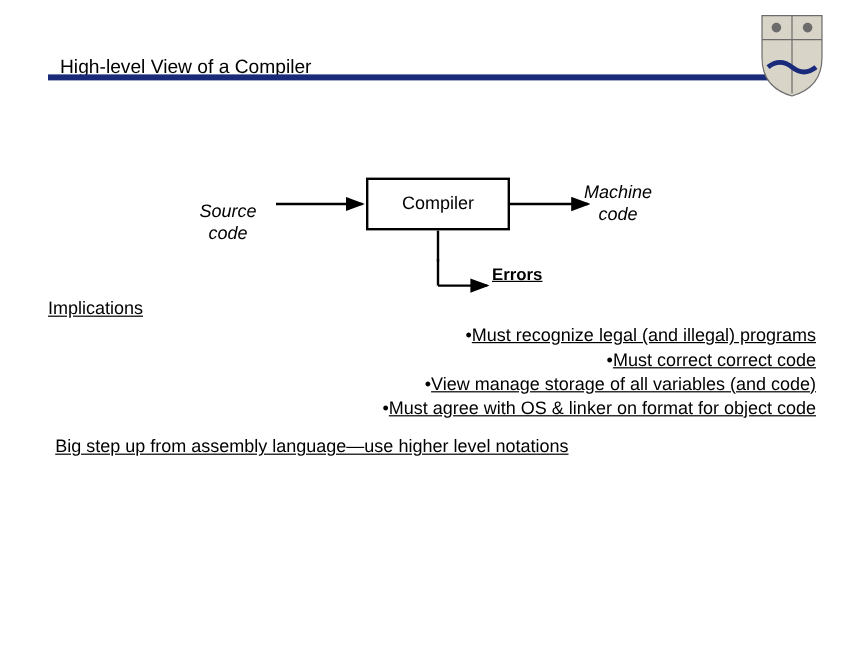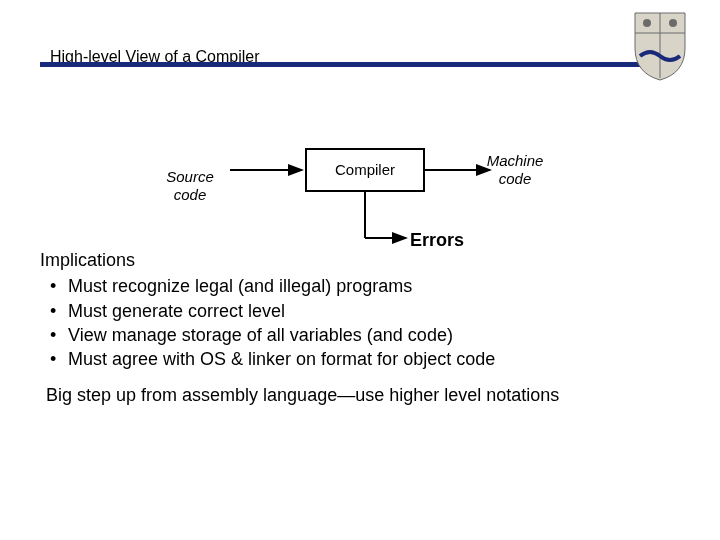--- a/index.html
+++ b/index.html
@@ -67,44 +67,47 @@
     box-sizing: border-box;
     text-align: center;
     line-height: 40px;
     font-size: 15px;
     font-weight: normal;
     background: #fff;
   }
   .errors-label {
     position: absolute;
     left: 280px;
-    top: 90px;
-    font-size: 18px;
+    top: 80px;
+    font-size: 14px;
     font-weight: bold;
+    text-decoration: underline;
   }
   .arrow-svg {
     position: absolute;
     left: 0;
     top: 0;
   }
   .body-text {
     position: absolute;
     left: 40px;
     top: 248px;
     width: 640px;
-    font-size: 18px;
+    font-size: 15px;
     line-height: 1.35;
+    text-decoration: underline;
   }
   .section-head {
     margin: 0 0 2px 0;
   }
   ul.bullets {
     margin: 0 0 4px 0;
     padding-left: 28px;
     list-style: none;
+    text-align: right;
   }
   ul.bullets li::before {
     content: "•";
     display: inline-block;
     width: 18px;
     margin-left: -18px;
   }
   .closing {
     margin-top: 12px;
     padding-left: 6px;
@@ -148,20 +151,20 @@
     <div class="compiler-box">Compiler</div>
     <div class="node-label machine-label" style="white-space:pre-line">Machine
 code</div>
     <div class="errors-label">Errors</div>
   </div>
 
   <div class="body-text">
     <div class="section-head">Implications</div>
     <ul class="bullets">
       <li>Must recognize legal (and illegal) programs</li>
-      <li>Must generate correct level</li>
+      <li>Must correct correct code</li>
       <li>View manage storage of all variables (and code)</li>
       <li>Must agree with OS &amp; linker on format for object code</li>
     </ul>
     <div class="closing">Big step up from assembly language—use higher level notations</div>
   </div>
 
 </div>
 
 </body></html>

